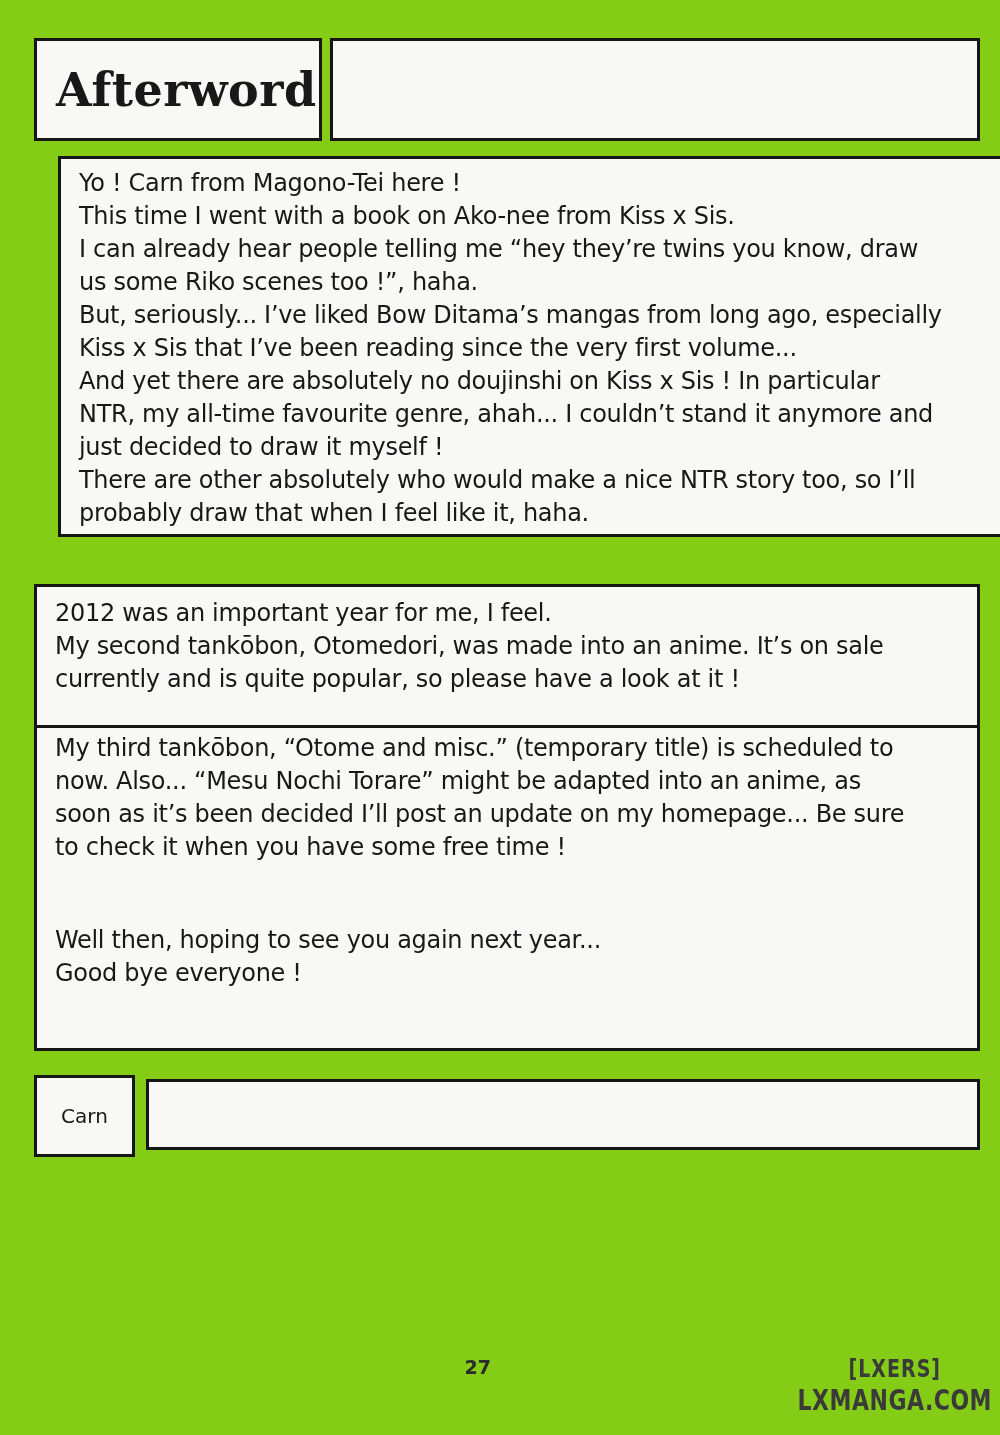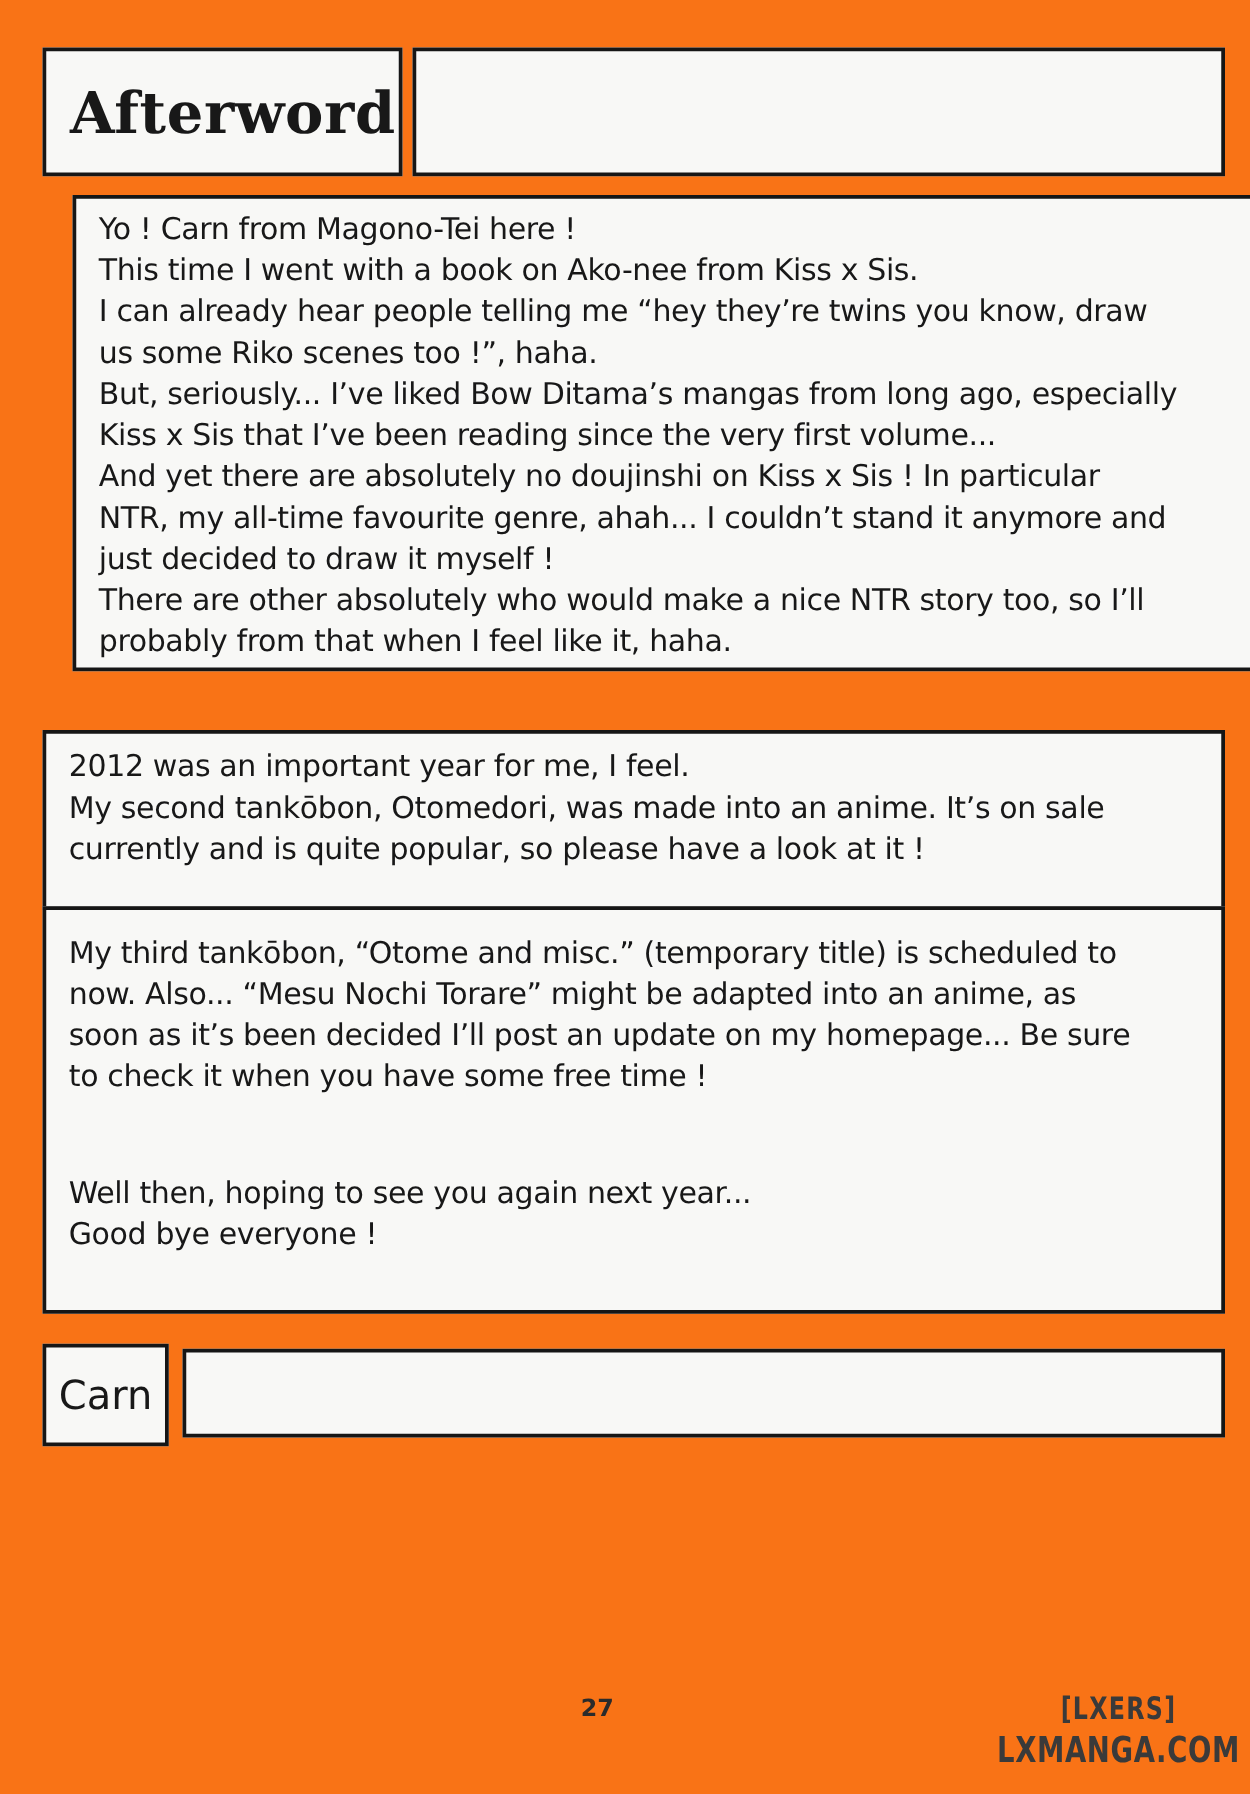--- a/index.html
+++ b/index.html
@@ -5,21 +5,21 @@
   html, body {
     margin: 0;
     padding: 0;
     background: #e9e9e7;
   }
   .page {
     position: relative;
     width: 1000px;
     height: 1435px;
     margin: 0 auto;
-    background: #f97316;
+    background: #84cc16;
     font-family: "DejaVu Sans", sans-serif;
     color: #181818;
     overflow: hidden;
   }
   .box {
     position: absolute;
     box-sizing: border-box;
     border: 3px solid #161616;
     background: #f8f8f6;
   }
@@ -40,27 +40,27 @@
     left: 34px; width: 946px;
     font-size: 24px;
     line-height: 33px;
     letter-spacing: -0.3px;
     padding: 8px 18px;
     white-space: nowrap;
     overflow: hidden;
   }
   .box-intro { top: 156px; height: 381px; margin-left: 24px; }
   .box-year  { top: 584px; height: 144px; padding-top: 10px; }
-  .box-plans { top: 725px; height: 326px; padding-top: 18px; }
+  .box-plans { top: 725px; height: 326px; padding-top: 4px; }
   .farewell  { margin-top: 60px; }
   .line { height: 33px; }
   .carn-box {
     left: 34px; top: 1075px; width: 101px; height: 82px;
     display: flex; align-items: center; justify-content: center;
-    font-size: 32px;
+    font-size: 20px;
   }
   .bottom-blank { left: 146px; top: 1079px; width: 834px; height: 71px; }
   .page-number {
     position: absolute;
     left: 443px; top: 1356px; width: 48px;
     text-align: right;
     font-size: 19px;
     font-weight: bold;
     color: #2b2b2b;
   }
@@ -92,21 +92,21 @@
         <div class="line">Yo ! Carn from Magono-Tei here !</div>
         <div class="line">This time I went with a book on Ako-nee from Kiss x Sis.</div>
         <div class="line">I can already hear people telling me “hey they’re twins you know, draw</div>
         <div class="line">us some Riko scenes too !”, haha.</div>
         <div class="line">But, seriously... I’ve liked Bow Ditama’s mangas from long ago, especially</div>
         <div class="line">Kiss x Sis that I’ve been reading since the very first volume...</div>
         <div class="line">And yet there are absolutely no doujinshi on Kiss x Sis ! In particular</div>
         <div class="line">NTR, my all-time favourite genre, ahah... I couldn’t stand it anymore and</div>
         <div class="line">just decided to draw it myself !</div>
         <div class="line">There are other absolutely who would make a nice NTR story too, so I’ll</div>
-        <div class="line">probably from that when I feel like it, haha.</div>
+        <div class="line">probably draw that when I feel like it, haha.</div>
       </div>
   </div>
 
   <div class="box text-box box-year">
     <div>
         <div class="line">2012 was an important year for me, I feel.</div>
         <div class="line">My second tankōbon, Otomedori, was made into an anime. It’s on sale</div>
         <div class="line">currently and is quite popular, so please have a look at it !</div>
       </div>
   </div>

